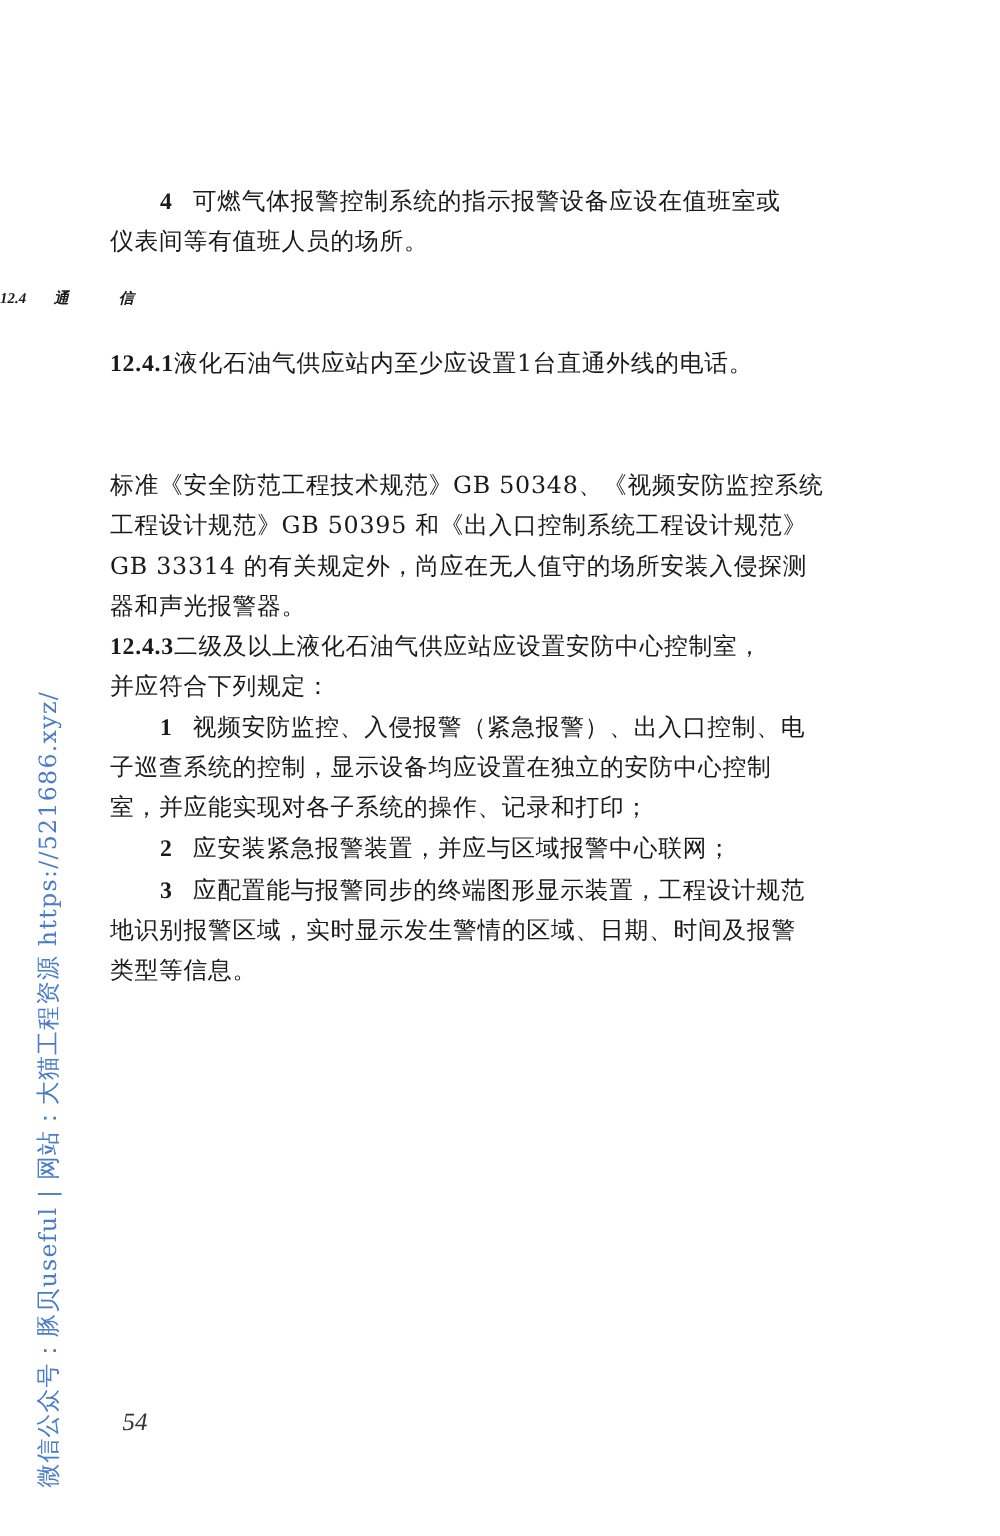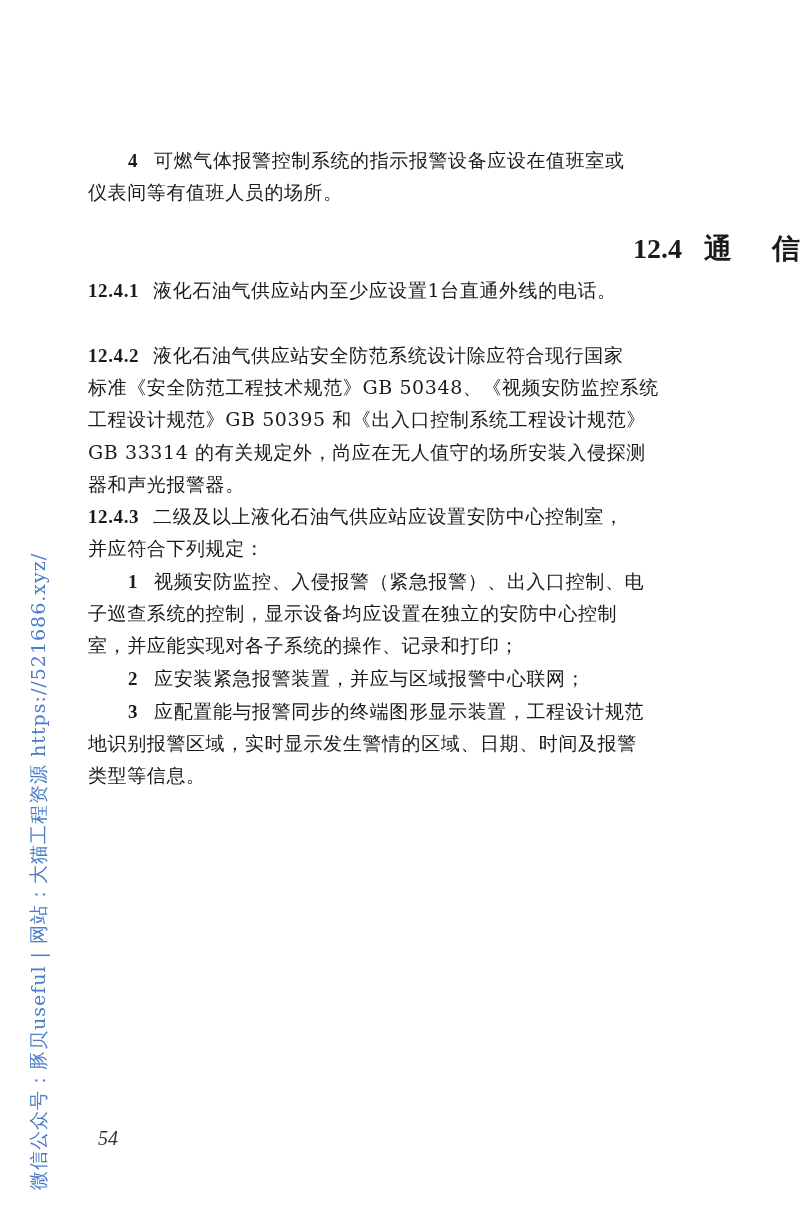--- a/index.html
+++ b/index.html
@@ -1,22 +1,22 @@
 <!DOCTYPE html>
 <html><head>
   <meta charset="utf-8">
   <style>
     html, body { margin: 0; padding: 0; background: #ffffff; }
     body { width: 800px; height: 1229px; position: relative; overflow: hidden; }
     .page { position: absolute; left: 0; top: 0; width: 645px; height: 1229px; background: #fff; }
     .text { font-family: "DejaVu Serif", "Liberation Serif", serif; color: #1a1a1a; font-size: 19px; }
     .line { position: absolute; left: 88px; width: 610px; white-space: nowrap; letter-spacing: 0.6px; }
     .num { font-family: "Liberation Serif", serif; font-weight: bold; }
-    .clause { font-family: "Liberation Serif", serif; font-weight: bold; margin-right: 14px; }
-    .heading { position: absolute; left: 0; width: 800px; text-align: right; font-weight: bold; top: 230px; font-size: 28px; }
+    .clause { font-family: "Liberation Serif", serif; font-weight: bold; }
+    .heading { position: absolute; left: 0; width: 800px; text-align: left; font-weight: bold; top: 230px; font-size: 12px; font-style: italic; }
     .heading .sec { font-family: "Liberation Serif", serif; margin-right: 22px; }
     .heading .gap { display: inline-block; width: 40px; }
     .watermark { position: absolute; left: 26px; top: 1190px; transform-origin: 0 0; transform: rotate(-90deg);
       font-family: "DejaVu Serif", "Liberation Serif", serif; color: #4a7cc9; font-size: 19px; white-space: nowrap; letter-spacing: 1px; }
     .pagenum { position: absolute; left: 98px; top: 1127px; font-family: "Liberation Serif", serif; font-style: italic; font-size: 20px; color: #333; }
   </style>
 </head>
 <body>
 
 <div class="page">
@@ -27,23 +27,20 @@
   <div class="line text" style="top:180px;">仪表间等有值班人员的场所。</div>
 
   <div class="heading text">
     <span class="sec">12.4</span><span>通</span><span class="gap"></span><span>信</span>
   </div>
 
   <div class="line text" style="top:278px;">
     <span class="clause">12.4.1</span><span>液化石油气供应站内至少应设置1台直通外线的电话。</span>
   </div>
 
-  <div class="line text" style="top:343px;">
-    <span class="clause">12.4.2</span><span>液化石油气供应站安全防范系统设计除应符合现行国家</span>
-  </div>
   <div class="line text" style="top:375px;">标准《安全防范工程技术规范》GB 50348、《视频安防监控系统</div>
   <div class="line text" style="top:407px;">工程设计规范》GB 50395 和《出入口控制系统工程设计规范》</div>
   <div class="line text" style="top:440px;">GB 33314 的有关规定外，尚应在无人值守的场所安装入侵探测</div>
   <div class="line text" style="top:472px;">器和声光报警器。</div>
 
   <div class="line text" style="top:504px;">
     <span class="clause">12.4.3</span><span>二级及以上液化石油气供应站应设置安防中心控制室，</span>
   </div>
   <div class="line text" style="top:536px;">并应符合下列规定：</div>
 

